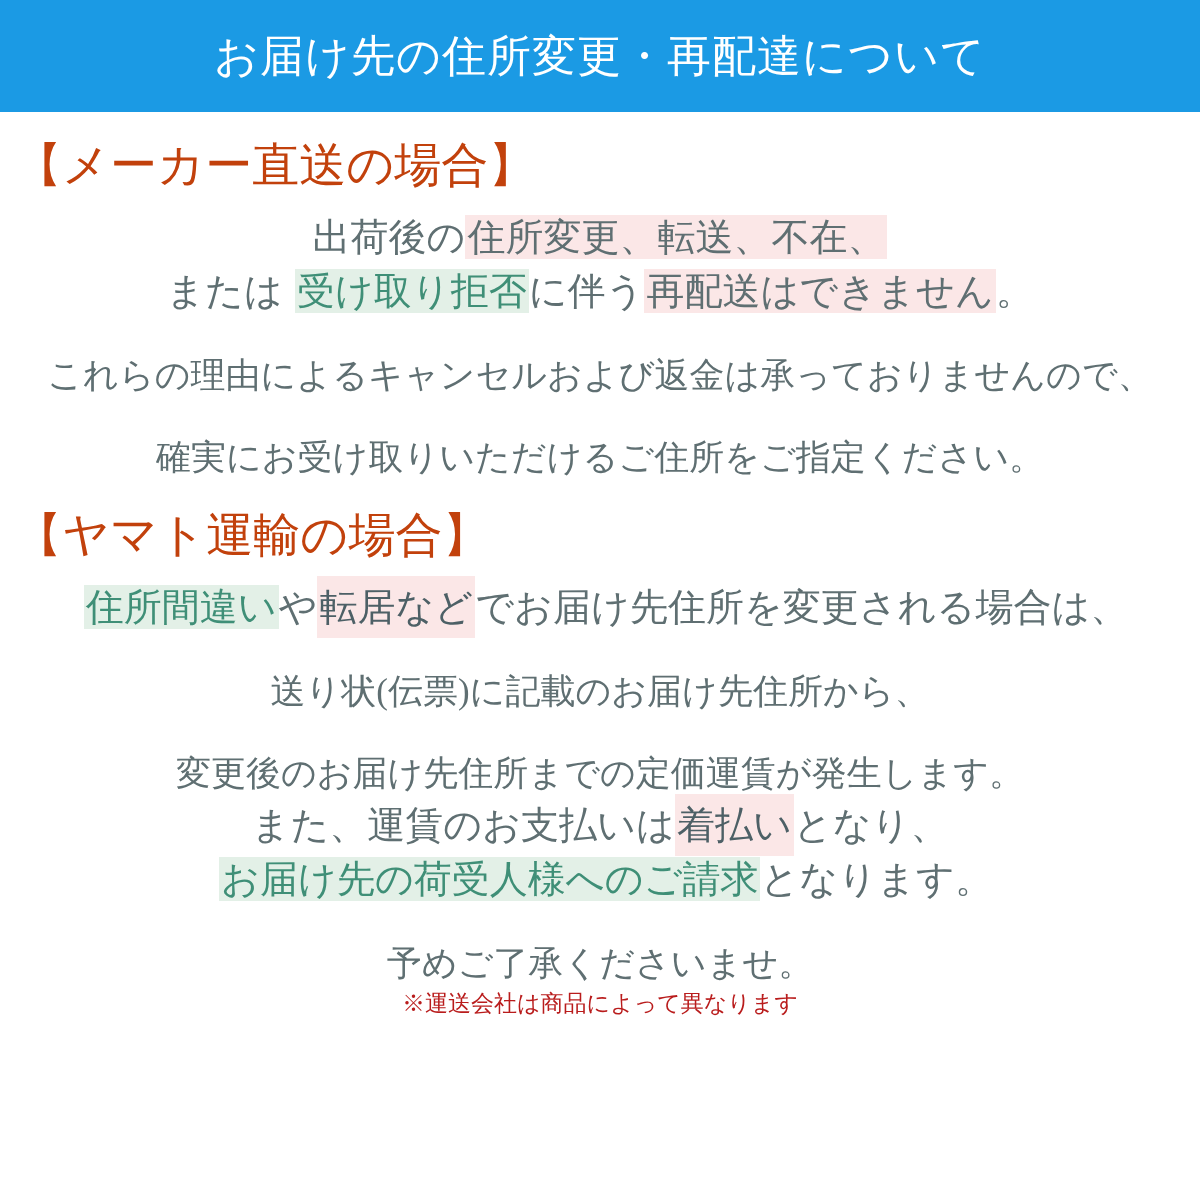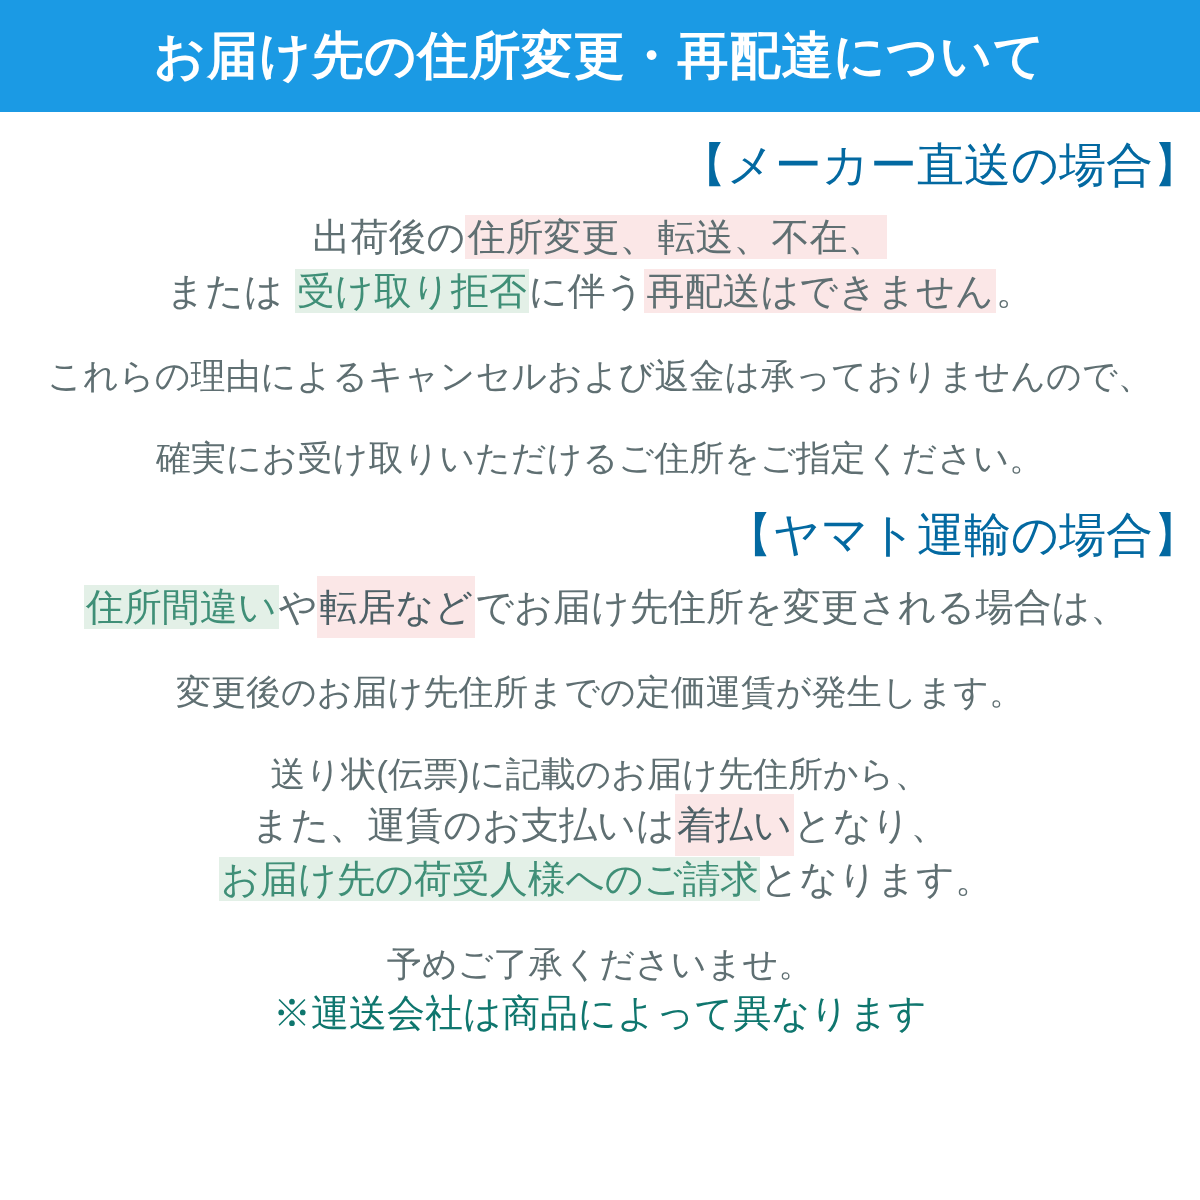--- a/index.html
+++ b/index.html
@@ -23,45 +23,46 @@
     width: 1200px;
     height: 112px;
     background: #1b9ae4;
     display: flex;
     align-items: center;
     justify-content: center;
     box-sizing: border-box;
   }
   .header-title {
     color: #ffffff;
-    font-size: 51px;
+    font-size: 44px;
     line-height: 1.1;
     letter-spacing: 1px;
-    font-weight: 700;
+    font-weight: 400;
     white-space: nowrap;
   }
   .content {
     padding: 0;
   }
   .section-title {
-    color: #0369a1;
+    color: #c2410c;
     font-size: 47px;
-    text-align: right;
-    margin: 22px 0 14px 4px;
+    text-align: left;
+    margin: 22px 0 14px 15px;
     letter-spacing: 0px;
     font-weight: 400;
   }
   .line {
     text-align: center;
     color: #5f6f72;
     font-size: 38px;
     line-height: 1.42;
     letter-spacing: 0px;
     white-space: nowrap;
     font-weight: 400;
+    font-family: Liberation Serif, serif;
   }
   .line.small {
     font-size: 35px;
     margin-top: 32px;
   }
   .hl-green {
     background: #e3f0e7;
     color: #3f8f77;
     padding: 1px 2px;
     margin-left: 12px;
@@ -70,23 +71,23 @@
     background: #fbe7e7;
     color: #5f6f72;
     padding: 1px 2px;
   }
   .hl-pink-strong {
     background: #fbe7e7;
     color: #4d6066;
     padding: 10px 2px;
   }
   .note {
-    color: #0f766e;
+    color: #b91c1c;
     text-align: center;
-    font-size: 38px;
+    font-size: 23px;
     letter-spacing: 0px;
     white-space: nowrap;
   }
 </style>
 </head>
 <body>
 
 <div class="page">
 
   <div class="header-bar">
@@ -107,22 +108,22 @@
 
     <div class="line small">これらの理由によるキャンセルおよび返金は承っておりませんので、</div>
     <div class="line small">確実にお受け取りいただけるご住所をご指定ください。</div>
 
     <div class="section-title">【ヤマト運輸の場合】</div>
 
     <div class="line">
       <span class="hl-green">住所間違い</span><span>や</span><span class="hl-pink-strong">転居など</span><span>でお届け先住所を変更される場合は、</span>
     </div>
 
+    <div class="line small">送り状(伝票)に記載のお届け先住所から、</div>
     <div class="line small">変更後のお届け先住所までの定価運賃が発生します。</div>
-    <div class="line small">送り状(伝票)に記載のお届け先住所から、</div>
 
     <div class="line">
       <span>また、運賃のお支払いは</span><span class="hl-pink-strong">着払い</span><span>となり、</span>
     </div>
 
     <div class="line">
       <span class="hl-green">お届け先の荷受人様へのご請求</span><span>となります。</span>
     </div>
 
     <div class="line small">予めご了承くださいませ。</div>

